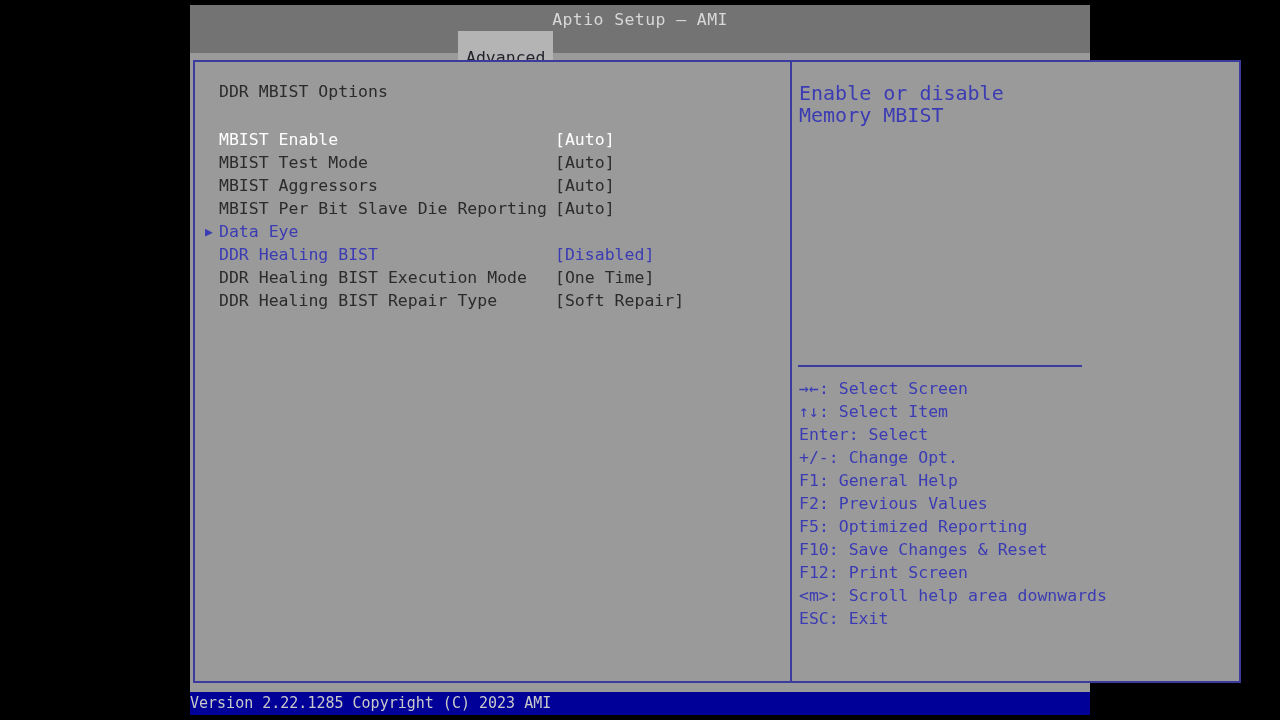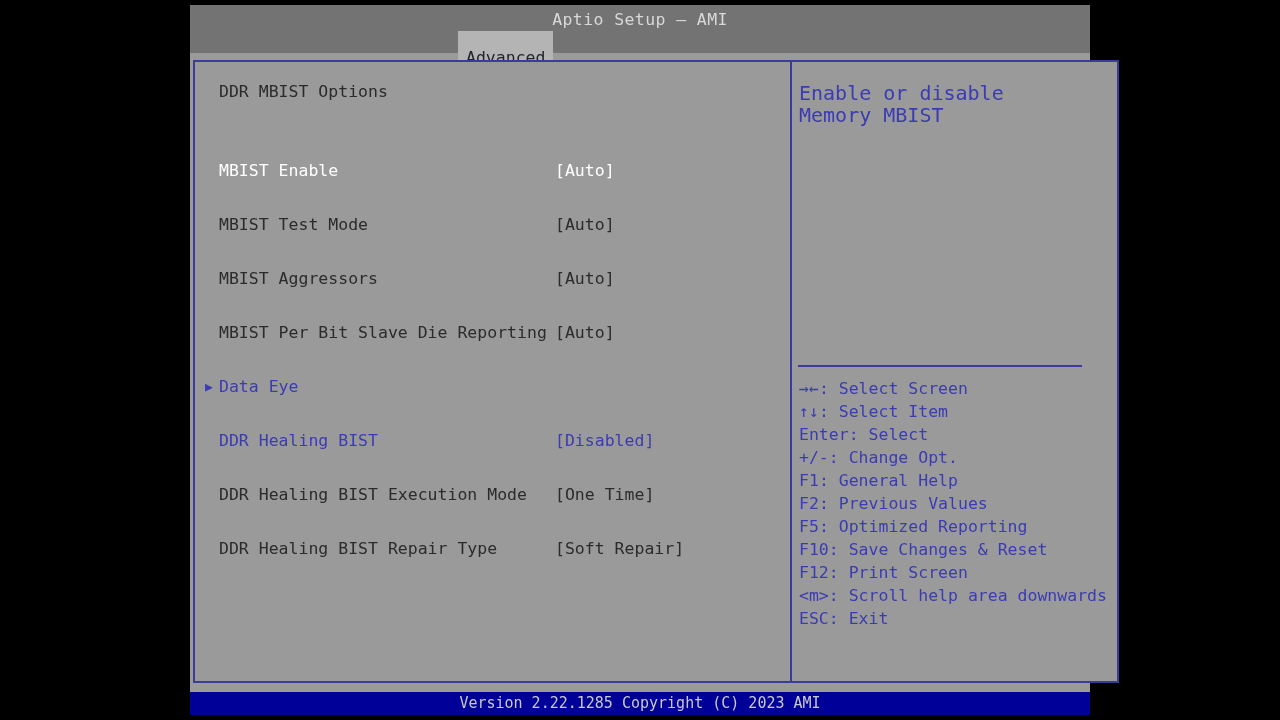--- a/index.html
+++ b/index.html
@@ -66,21 +66,21 @@
     left: 268px;
     background: #b4b4b4;
     color: #23232e;
   }
 
   
   #content-frame {
     position: absolute;
     left: 3px;
     top: 55px;
-    width: 926px;
+    width: 1048px;
     height: 623px;
     background: #9a9a9a;
     border: 2px solid #3b3b9e;
     box-sizing: border-box;
   }
 
   
   #options-pane {
     position: absolute;
     left: 0;
@@ -120,21 +120,20 @@
     left: 0;
     top: 66px;
     width: 594px;
   }
   .opt-row {
     position: relative;
     height: 23px;
     line-height: 23px;
     white-space: pre;
     font-size: 16.5px;
-    margin-top: 31px;
   }
   .opt-marker {
     position: absolute;
     left: 7px;
     top: 0;
     width: 14px;
     text-align: center;
     font-size: 13px;
     color: #3b3bb4;
   }
@@ -195,21 +194,21 @@
     top: 687px;
     width: 900px;
     height: 23px;
     background: #000099;
   }
   #footer-text {
     position: absolute;
     left: 0;
     top: 2px;
     width: 900px;
-    text-align: center;
+    text-align: left;
     color: #c9c9c9;
     font-size: 15px;
     white-space: pre;
   }
 </style>
 </head>
 <body>
 
 <div id="bios-screen">
 

